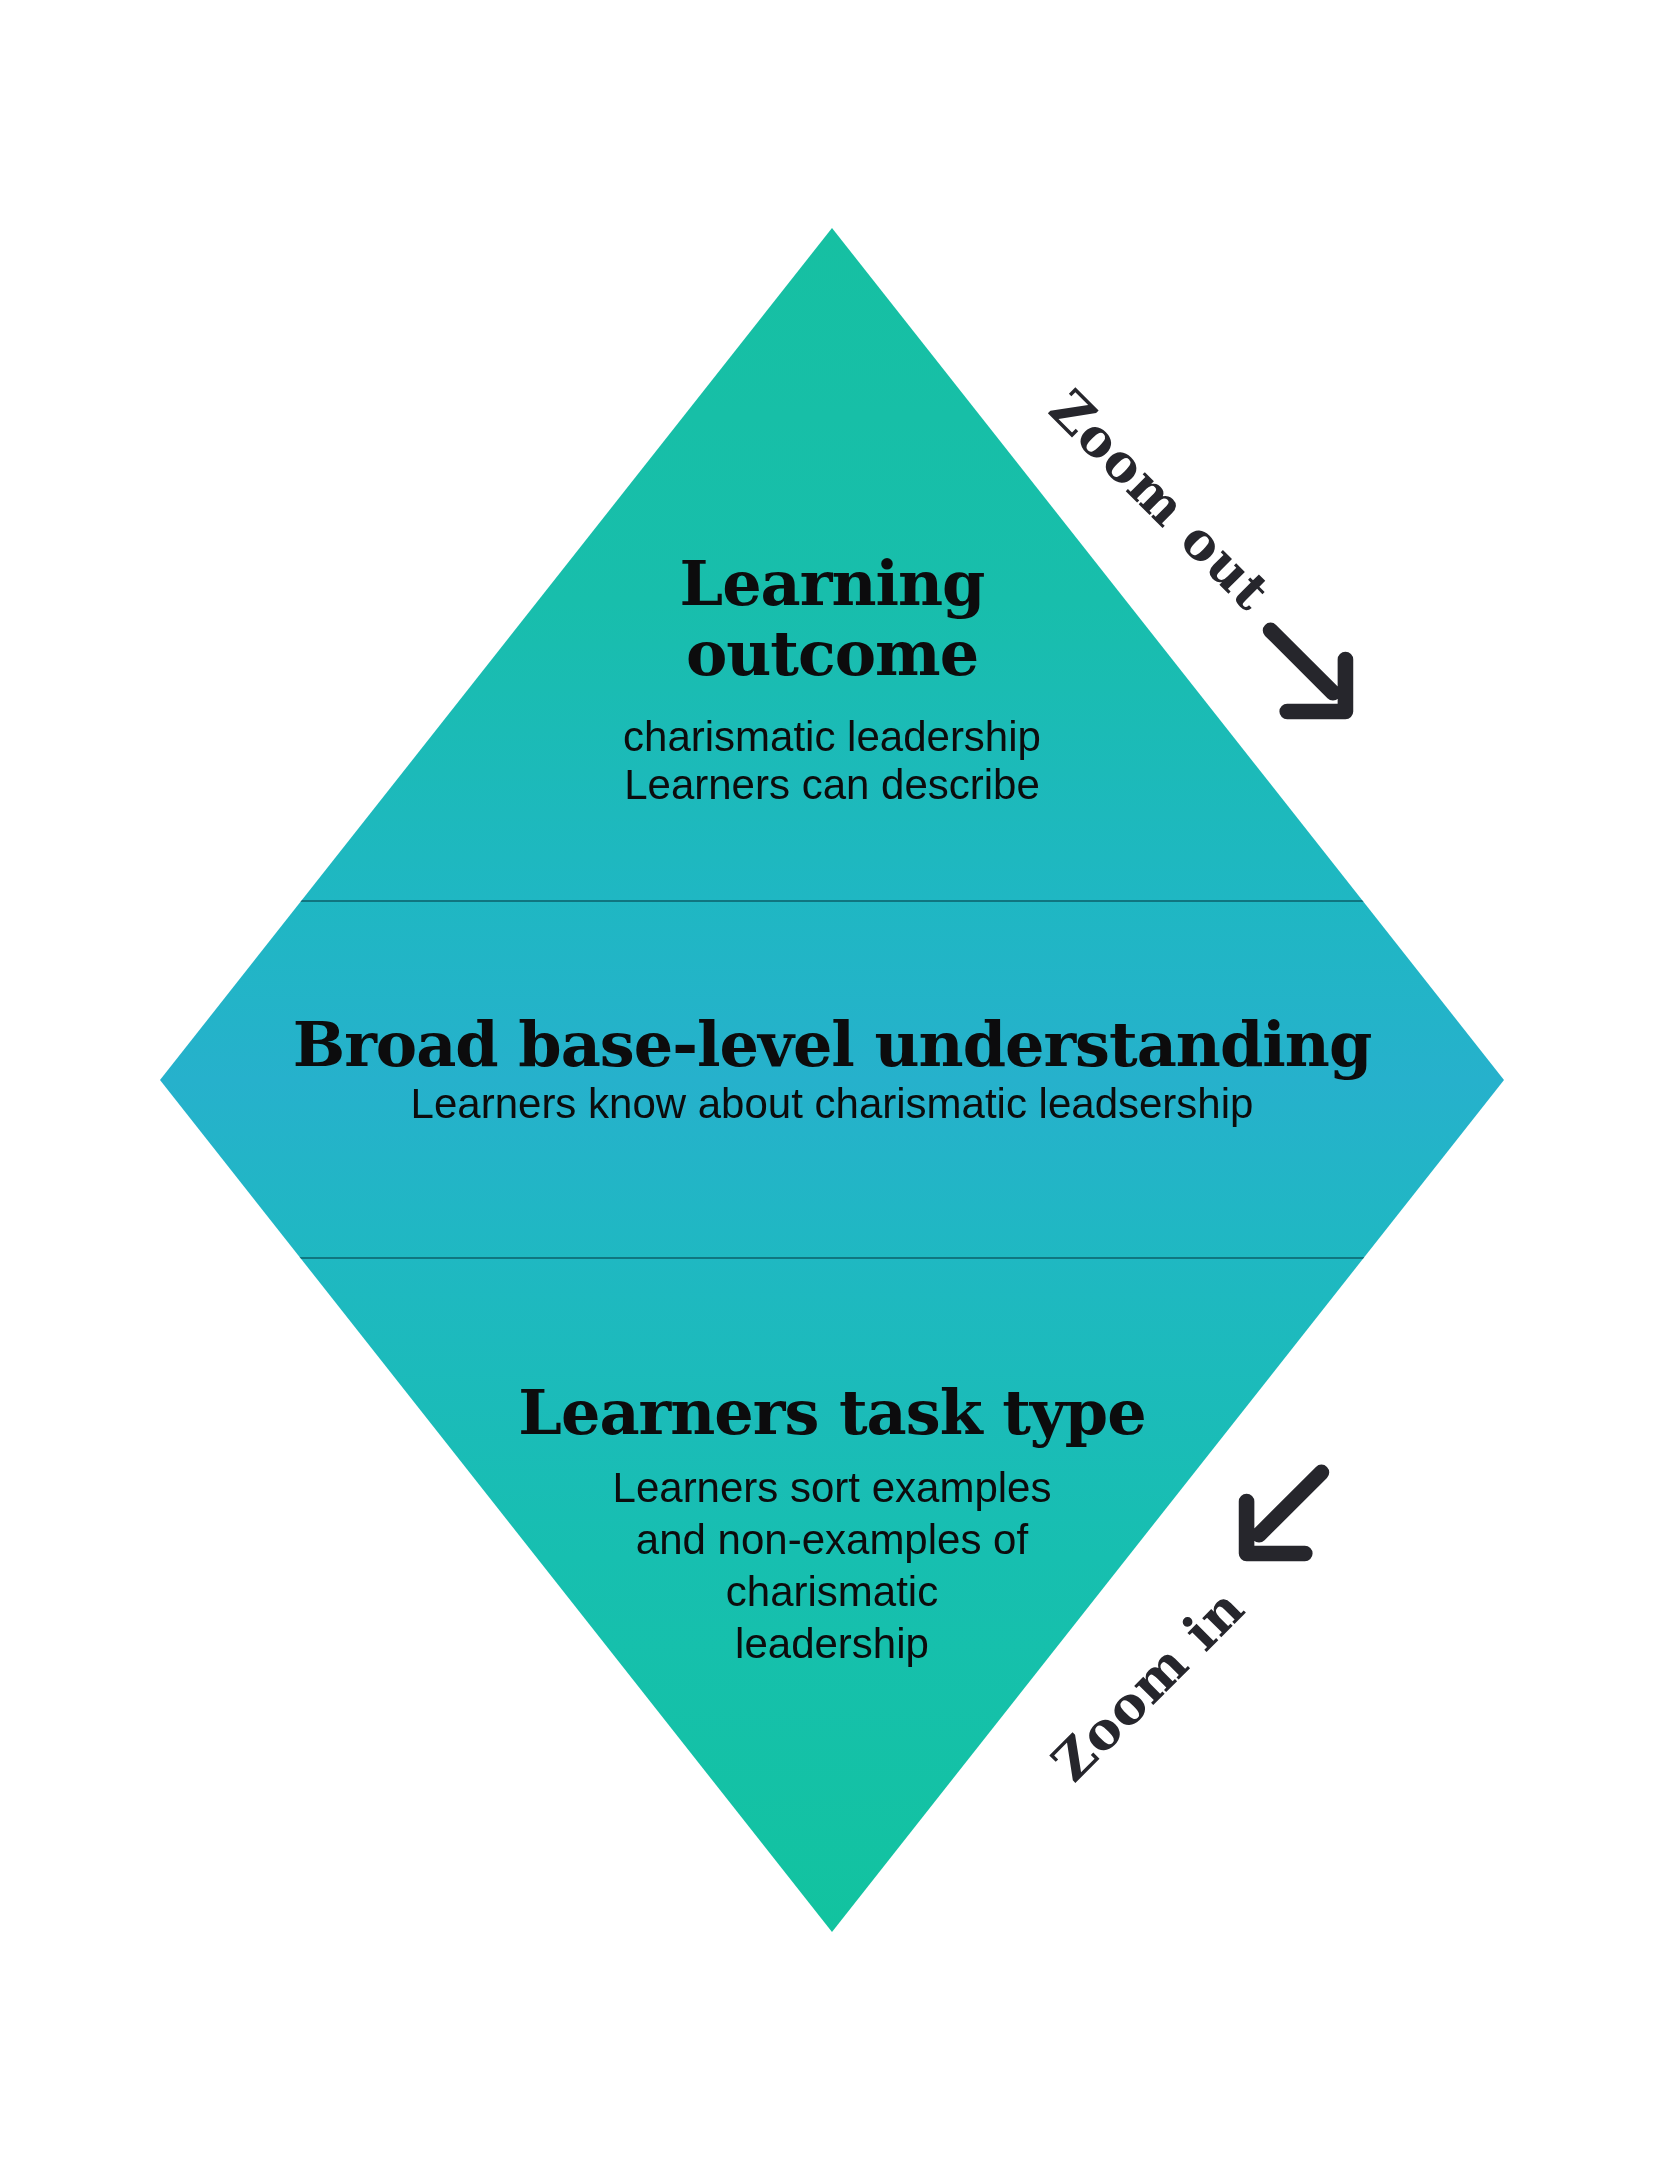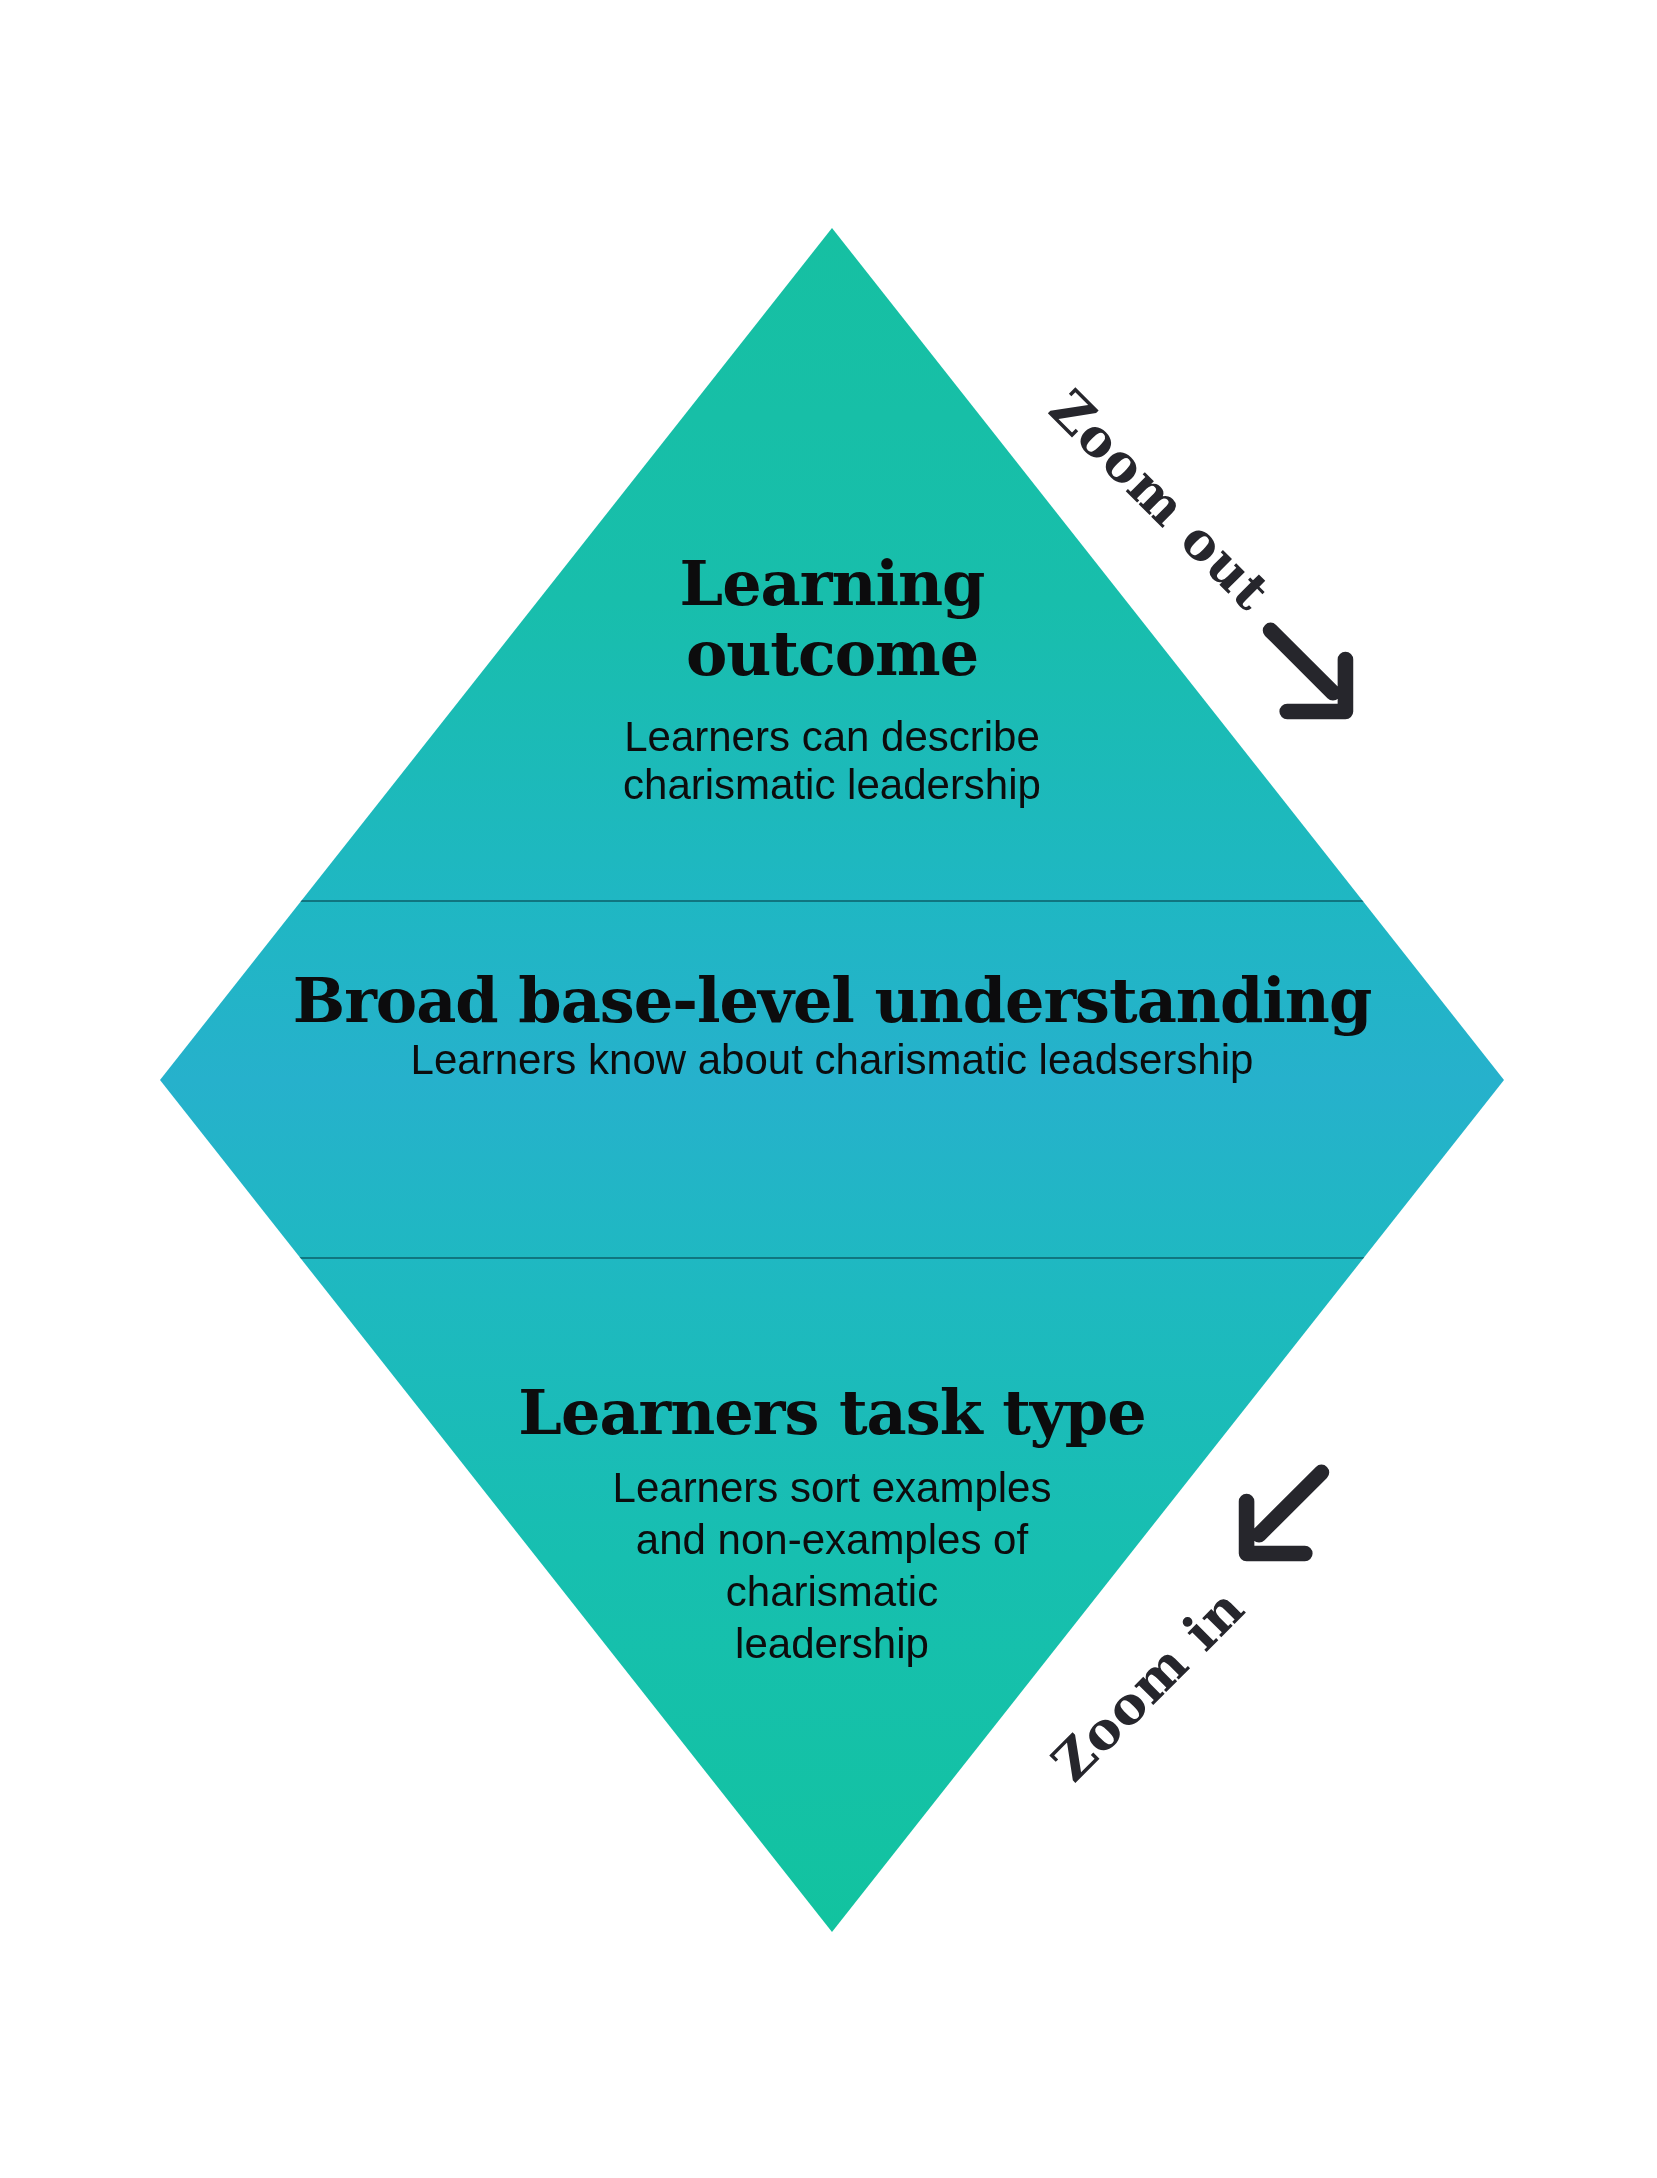--- a/index.html
+++ b/index.html
@@ -29,21 +29,21 @@
   .divider{
     position:absolute;left:0;width:100%;height:2px;
     background:var(--divider,rgba(6,73,83,0.6));
   }
   .divider-1{top:672px;}
   .divider-2{top:1029px;}
 
   
   .sec{position:absolute;left:0;width:100%;text-align:center;color:var(--diamond-text,#0C0C0D);}
   .sec-top{top:321px;}
-  .sec-mid{top:738px;}
+  .sec-mid{top:782px;}
   .sec-bottom{top:1150px;}
   .sec-title{
     margin:0;
     font-family:"DejaVu Serif","Liberation Serif",serif;
     font-weight:700;
     font-size:62px;line-height:70px;
     letter-spacing:-1px;
   }
   .sec-body{
     margin:0;
@@ -80,22 +80,22 @@
   <div class="diamond">
     <div class="divider divider-1"></div>
     <div class="divider divider-2"></div>
 
     <div class="sec sec-top">
       <h2 class="sec-title">
         <span class="tl">Learning</span>
         <span class="tl">outcome</span>
       </h2>
       <p class="sec-body">
+        <span class="bl">charismatic leadership</span>
         <span class="bl">Learners can describe</span>
-        <span class="bl">charismatic leadership</span>
       </p>
     </div>
 
     <div class="sec sec-mid">
       <h2 class="sec-title">
         <span class="tl">Broad base-level understanding</span>
       </h2>
       <p class="sec-body">
         <span class="bl">Learners know about charismatic leadsership</span>
       </p>

